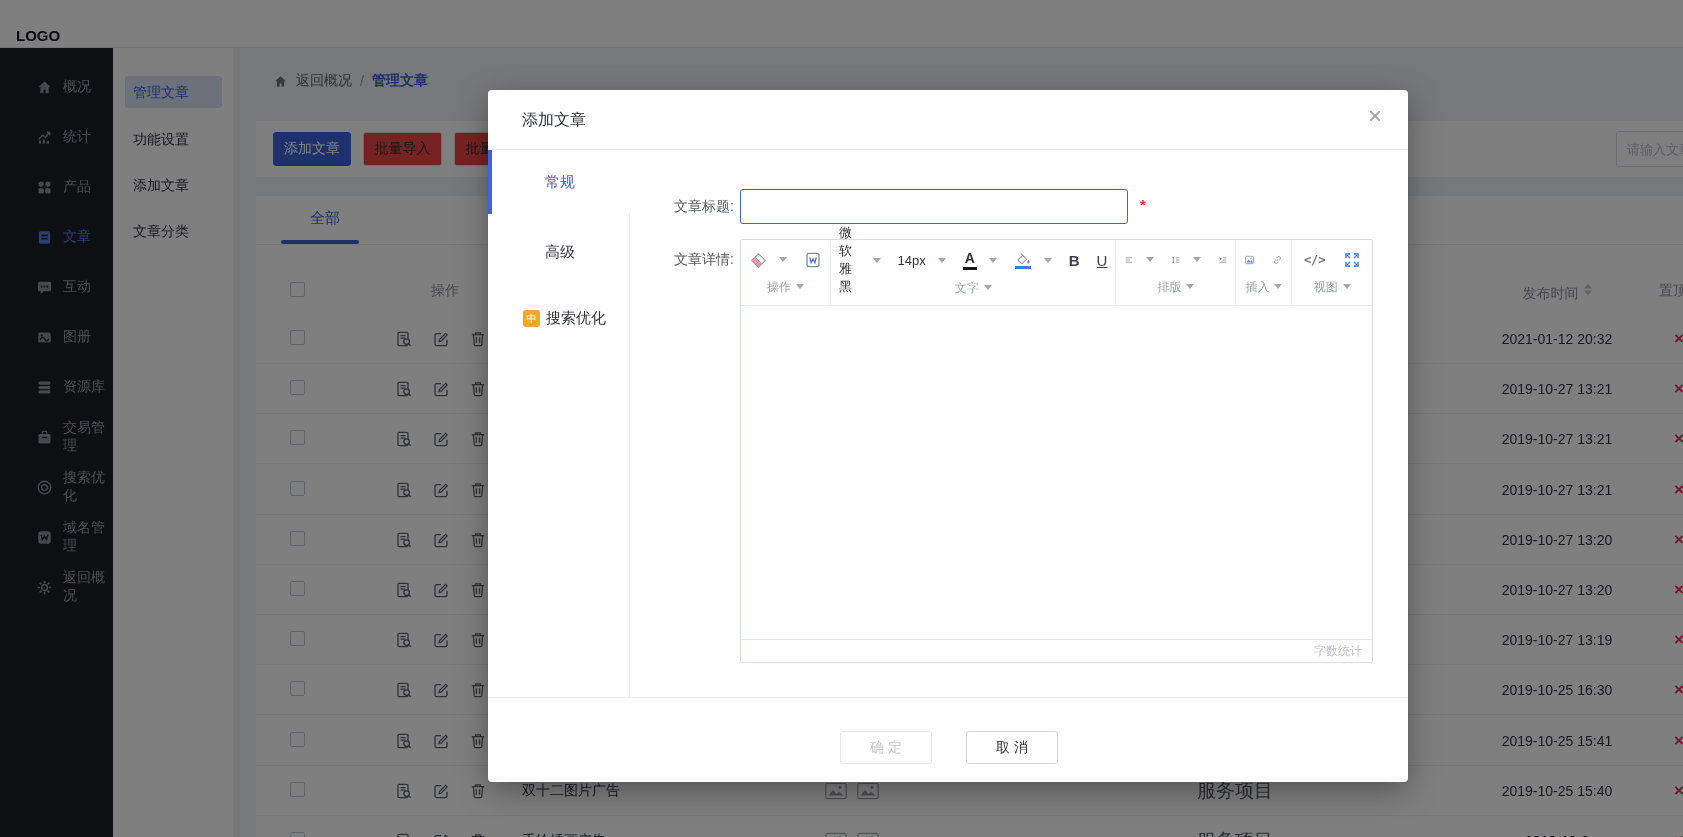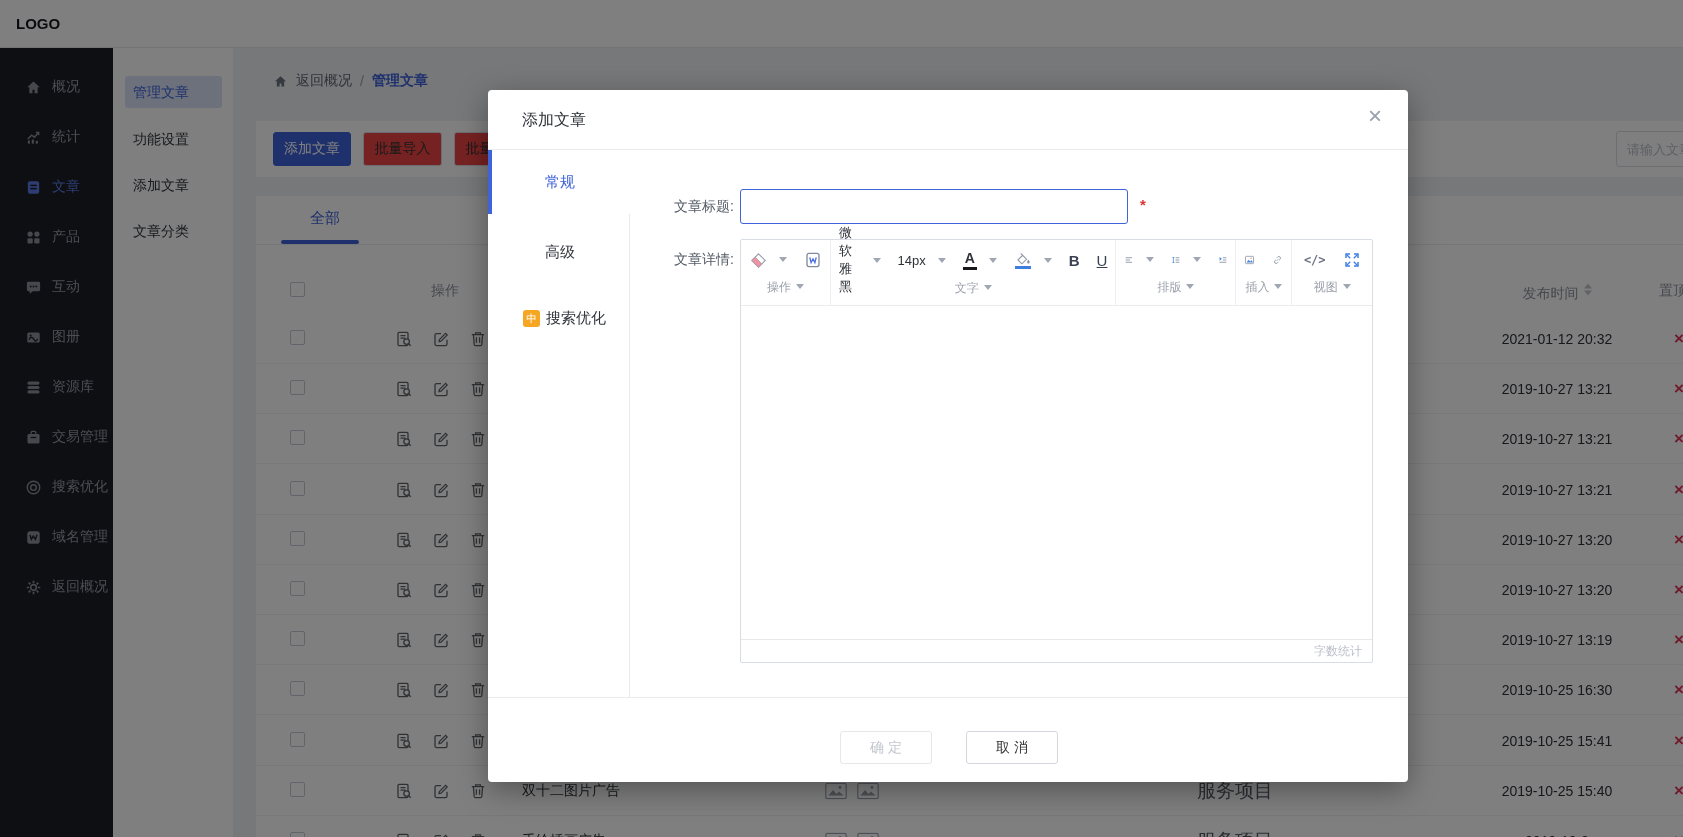--- a/index.html
+++ b/index.html
@@ -2,24 +2,24 @@
 <html><head>
 <meta charset="utf-8">
 <style>
 *{margin:0;padding:0;box-sizing:border-box}
 html,body{background:#555}
 .screen{position:relative;width:1683px;height:837px;overflow:hidden;background:#eef0f4;
   font-family:"Liberation Sans","DejaVu Sans",sans-serif;color:#333;font-size:14px}
 svg{display:block}
 
 .topbar{position:absolute;left:0;top:0;width:1683px;height:48px;background:#fff;border-bottom:1px solid #e7e9ee}
-.logo{position:absolute;left:16px;top:0;line-height:48px;font-size:15px;font-weight:600;color:#15171c}
+.logo{position:absolute;left:16px;top:12px;line-height:48px;font-size:15px;font-weight:600;color:#15171c}
 
 .sidenav{position:absolute;left:0;top:48px;width:113px;height:789px;background:#1b1e24;padding-top:14px}
-.nav-item{height:50px;display:flex;align-items:center;padding-left:25px;gap:10px;color:#969ba6;cursor:pointer}
+.nav-item{height:50px;display:flex;align-items:center;padding-left:36px;gap:10px;color:#969ba6;cursor:pointer}
 .nav-item .nic{width:17px;height:17px;flex:none;color:#8b909b}
 .nav-item span{font-size:14px}
 .nav-item.active{color:#5b79e3}
 .nav-item.active .nic{color:#5b79e3}
 
 .subnav{position:absolute;left:113px;top:48px;width:120px;height:789px;background:#fff}
 .sub-item{position:absolute;left:12px;width:97px;height:32px;line-height:32px;padding-left:8px;
   font-size:14px;color:#30343c;border-radius:3px;cursor:pointer;white-space:nowrap}
 .sub-item.active{background:#dbe3f8;color:#3f63d8}
 
@@ -242,31 +242,31 @@
           <use href="#i-home"></use>
         </svg>
         <span>概况</span>
       </div>
     <div class="nav-item">
         <svg class="nic">
           <use href="#i-stats"></use>
         </svg>
         <span>统计</span>
       </div>
+    <div class="nav-item">
+        <svg class="nic">
+          <use href="#i-product"></use>
+        </svg>
+        <span>产品</span>
+      </div>
     <div class="nav-item active">
         <svg class="nic">
           <use href="#i-article"></use>
         </svg>
         <span>文章</span>
-      </div>
-    <div class="nav-item">
-        <svg class="nic">
-          <use href="#i-product"></use>
-        </svg>
-        <span>产品</span>
       </div>
     <div class="nav-item">
         <svg class="nic">
           <use href="#i-interact"></use>
         </svg>
         <span>互动</span>
       </div>
     <div class="nav-item">
         <svg class="nic">
           <use href="#i-gallery"></use>

